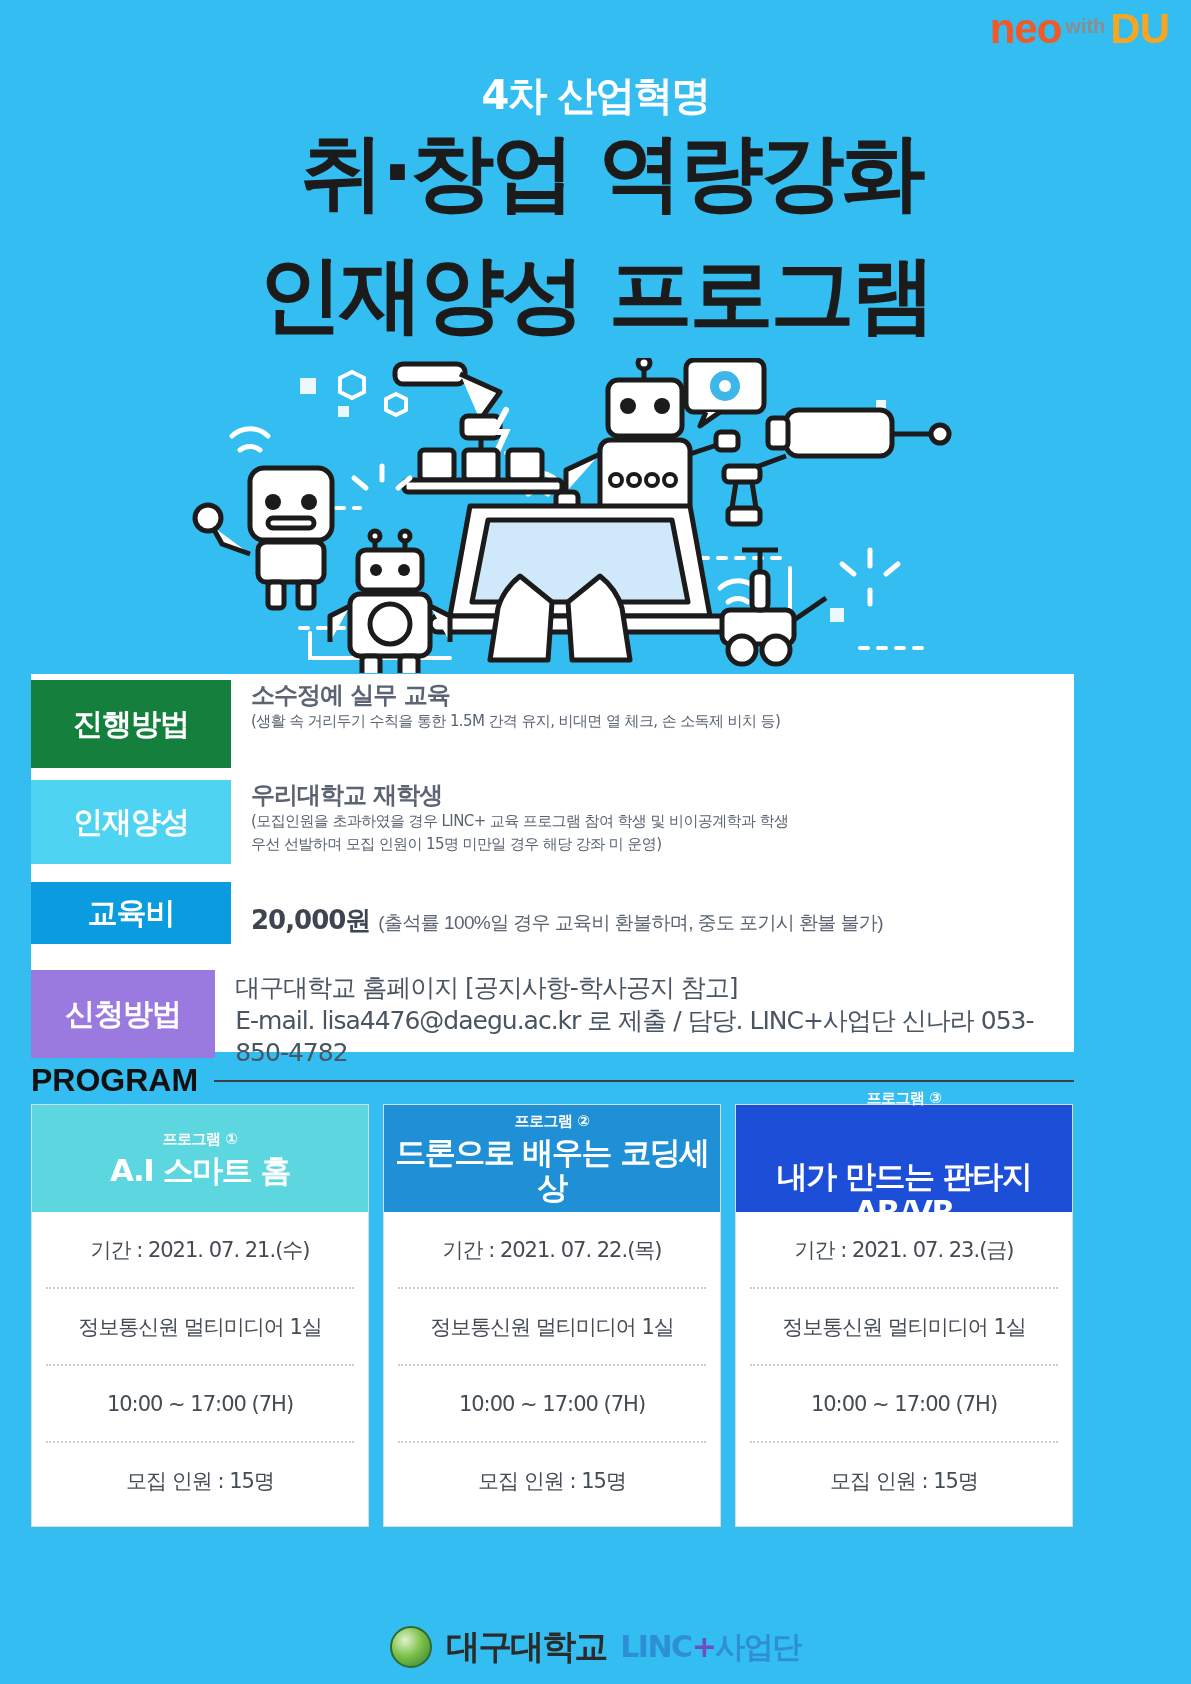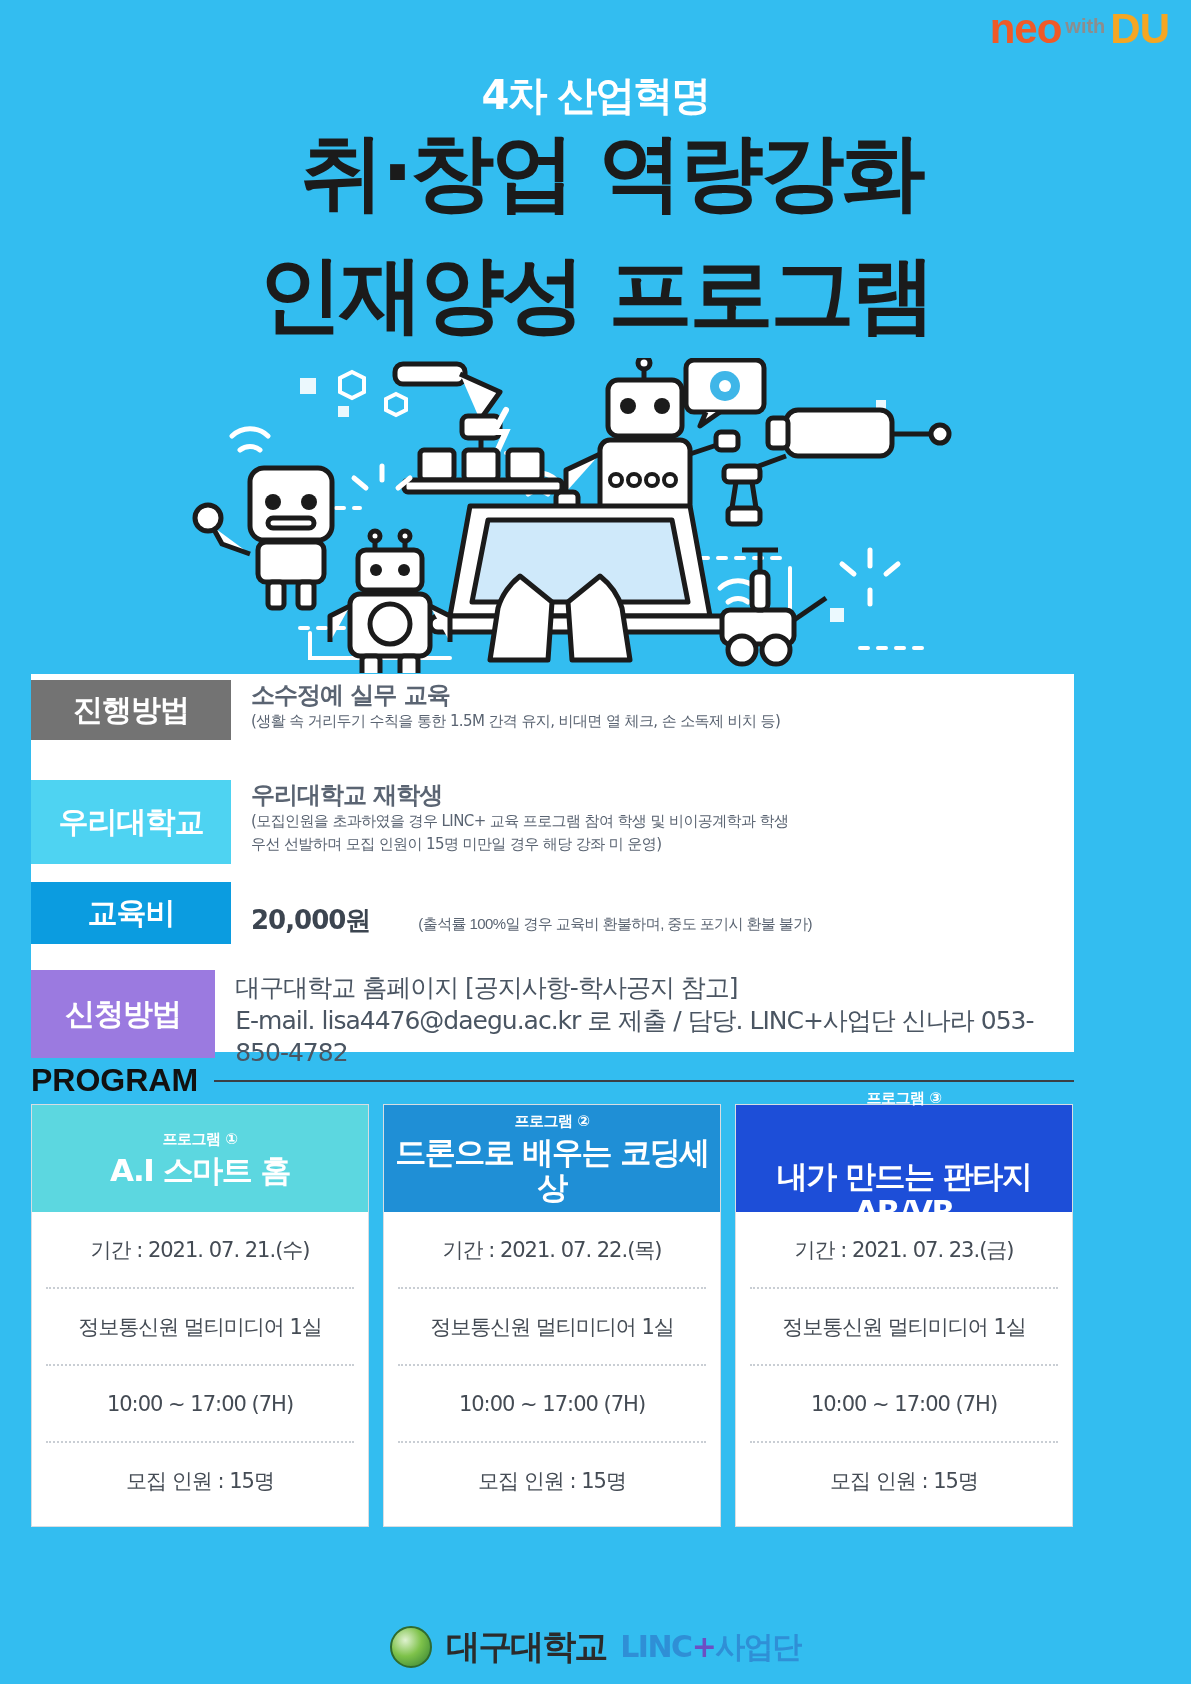--- a/index.html
+++ b/index.html
@@ -35,21 +35,21 @@
   .chip{width:200px;display:flex;align-items:center;justify-content:center;
         color:#ffffff;font-size:30px;font-weight:bold;letter-spacing:-1px;
         font-family:"DejaVu Sans",sans-serif;}
   .rbody{padding-left:20px;}
   .rtitle{color:#5a6472;font-size:24px;font-weight:bold;letter-spacing:-1px;
         font-family:"DejaVu Sans",sans-serif;line-height:1.25;}
   .rnote{color:#5a6472;font-size:15px;letter-spacing:-0.6px;
         font-family:"DejaVu Sans",sans-serif;line-height:1.55;}
   .fee{color:#3c4550;font-size:26px;font-weight:bold;letter-spacing:-1px;
         font-family:"DejaVu Sans",sans-serif;}
-  .feenote{color:#5a6472;font-size:15px;font-weight:normal;letter-spacing:-0.6px;margin-left:40px;}
+  .feenote{color:#5a6472;font-size:19px;font-weight:normal;letter-spacing:-0.6px;}
   .apply-line{color:#4a5562;font-size:25px;letter-spacing:-1px;line-height:1.3;
         font-family:"DejaVu Sans",sans-serif;}
 
   
   .pg-head{position:absolute;top:1062px;left:31px;width:1043px;display:flex;align-items:center;gap:16px;}
   .pg-head .lbl{font-size:32px;font-weight:bold;color:#111;letter-spacing:0px;}
   .pg-head .rule{flex:1;height:2px;background:#3a3f45;}
 
   
   .cards{position:absolute;top:1104px;left:31px;width:1043px;display:flex;gap:14px;}
@@ -235,29 +235,29 @@
   <g stroke="#ffffff" stroke-width="5" stroke-linecap="round">
     <path d="M870 208 v-16 M886 216 l12 -10 M854 216 l-12 -10 M870 232 v14"></path>
     <path d="M382 122 v-14 M398 130 l12 -10 M366 130 l-12 -10"></path>
   </g>
 </svg>
 </div>
 
 <div class="panel">
 
   <div class="row" style="top:6px;height:76px;">
-    <div class="chip" style="height:60px;background:#737373;">진행방법</div>
+    <div class="chip" style="height:88px;background:#15803d;">진행방법</div>
     <div class="rbody">
       <div class="rtitle">소수정예 실무 교육</div>
       <div class="rnote">(생활 속 거리두기 수칙을 통한 1.5M 간격 유지, 비대면 열 체크, 손 소독제 비치 등)</div>
     </div>
   </div>
 
   <div class="row" style="top:106px;height:84px;">
-    <div class="chip" style="height:84px;background:#4ed3f2;">우리대학교</div>
+    <div class="chip" style="height:84px;background:#4ed3f2;">인재양성</div>
     <div class="rbody">
       <div class="rtitle">우리대학교 재학생</div>
       <div class="rnote">(모집인원을 초과하였을 경우 LINC+ 교육 프로그램 참여 학생 및 비이공계학과 학생</div>
       <div class="rnote">우선 선발하며 모집 인원이 15명 미만일 경우 해당 강좌 미 운영)</div>
     </div>
   </div>
 
   <div class="row" style="top:208px;height:62px;align-items:center;">
     <div class="chip" style="height:62px;background:#0b9ce0;">교육비</div>
     <div class="rbody" style="display:flex;align-items:baseline;gap:8px;padding-top:14px;">

